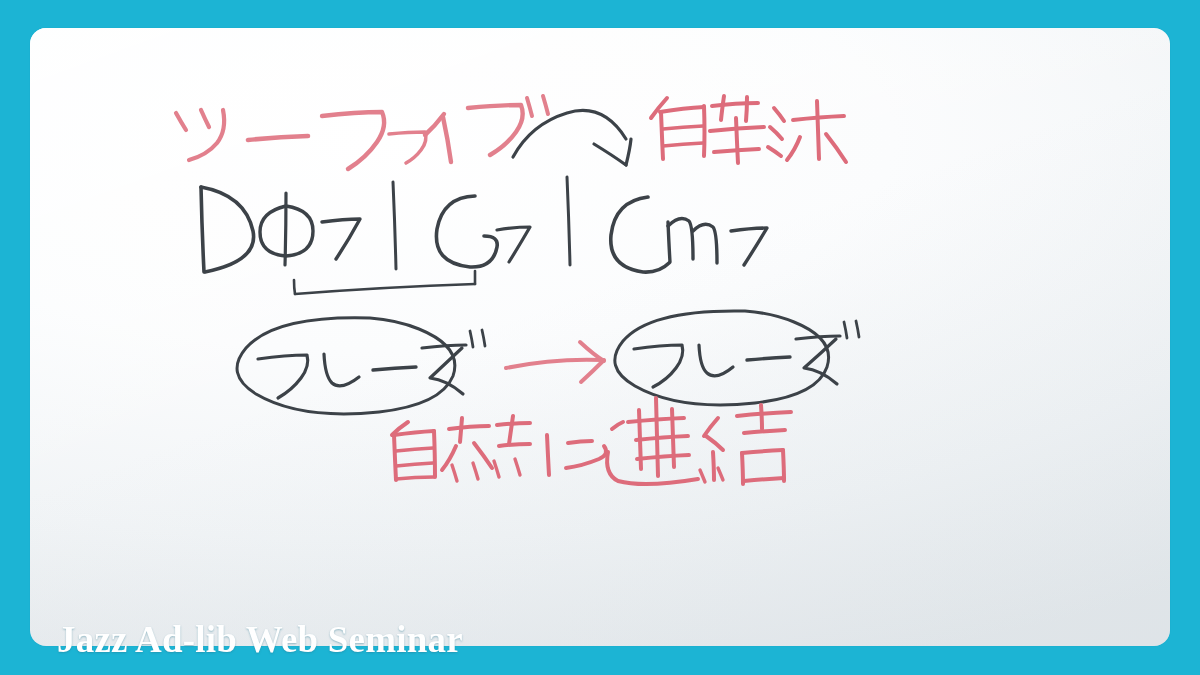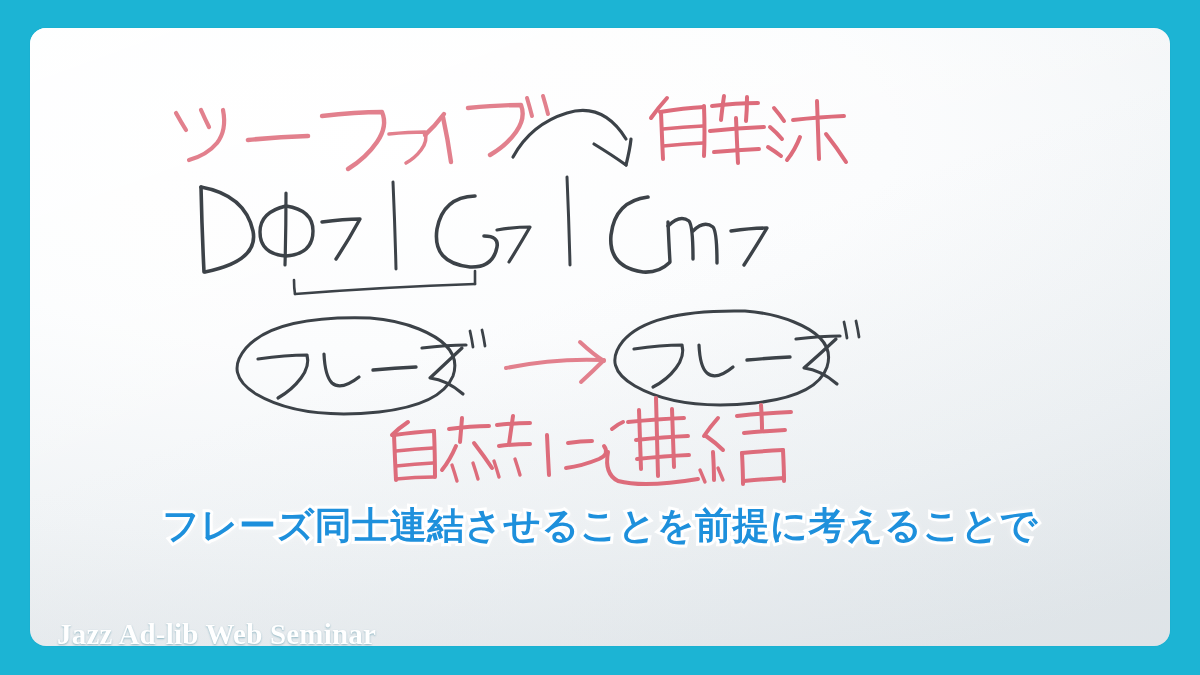--- a/index.html
+++ b/index.html
@@ -70,21 +70,21 @@
     text-shadow:
       0 0 5px #ffffff,
       0 0 9px rgba(255,255,255,0.95);
     display: block;
   }
   #watermark {
     position: absolute;
     left: 57px;
     top: 618px;
     font-family: "Liberation Serif", "DejaVu Serif", serif;
-    font-size: 29px;
+    font-size: 37px;
     font-weight: 700;
     color: #ffffff;
     letter-spacing: 0.2px;
     text-shadow: 0 1px 2px rgba(40,120,145,0.45);
     white-space: nowrap;
   }
 </style>
 </head>
 <body>
 
@@ -272,18 +272,17 @@
       <path class="pnk2" stroke-width="4" d="M761,405 q1,14 1,24"></path>
       <path class="pnk2" stroke-width="4" d="M744,433 q22,-2 41,-3"></path>
       <path class="pnk2" stroke-width="4" d="M742,453 q1,20 1,31"></path>
       <path class="pnk2" stroke-width="4" d="M742,453 q22,-2 41,-3"></path>
       <path class="pnk2" stroke-width="4" d="M783,450 q1,20 1,31"></path>
       <path class="pnk2" stroke-width="4" d="M744,481 q21,-2 40,-3"></path>
     </g>
   </svg>
 
   <div id="subtitle-block">
-    <span class="subtitle-line">フレーズ同士連結させることを前提に考えることで</span>
   </div>
 
   <div id="watermark">Jazz Ad-lib Web Seminar</div>
 
 </div>
 
 </body></html>

